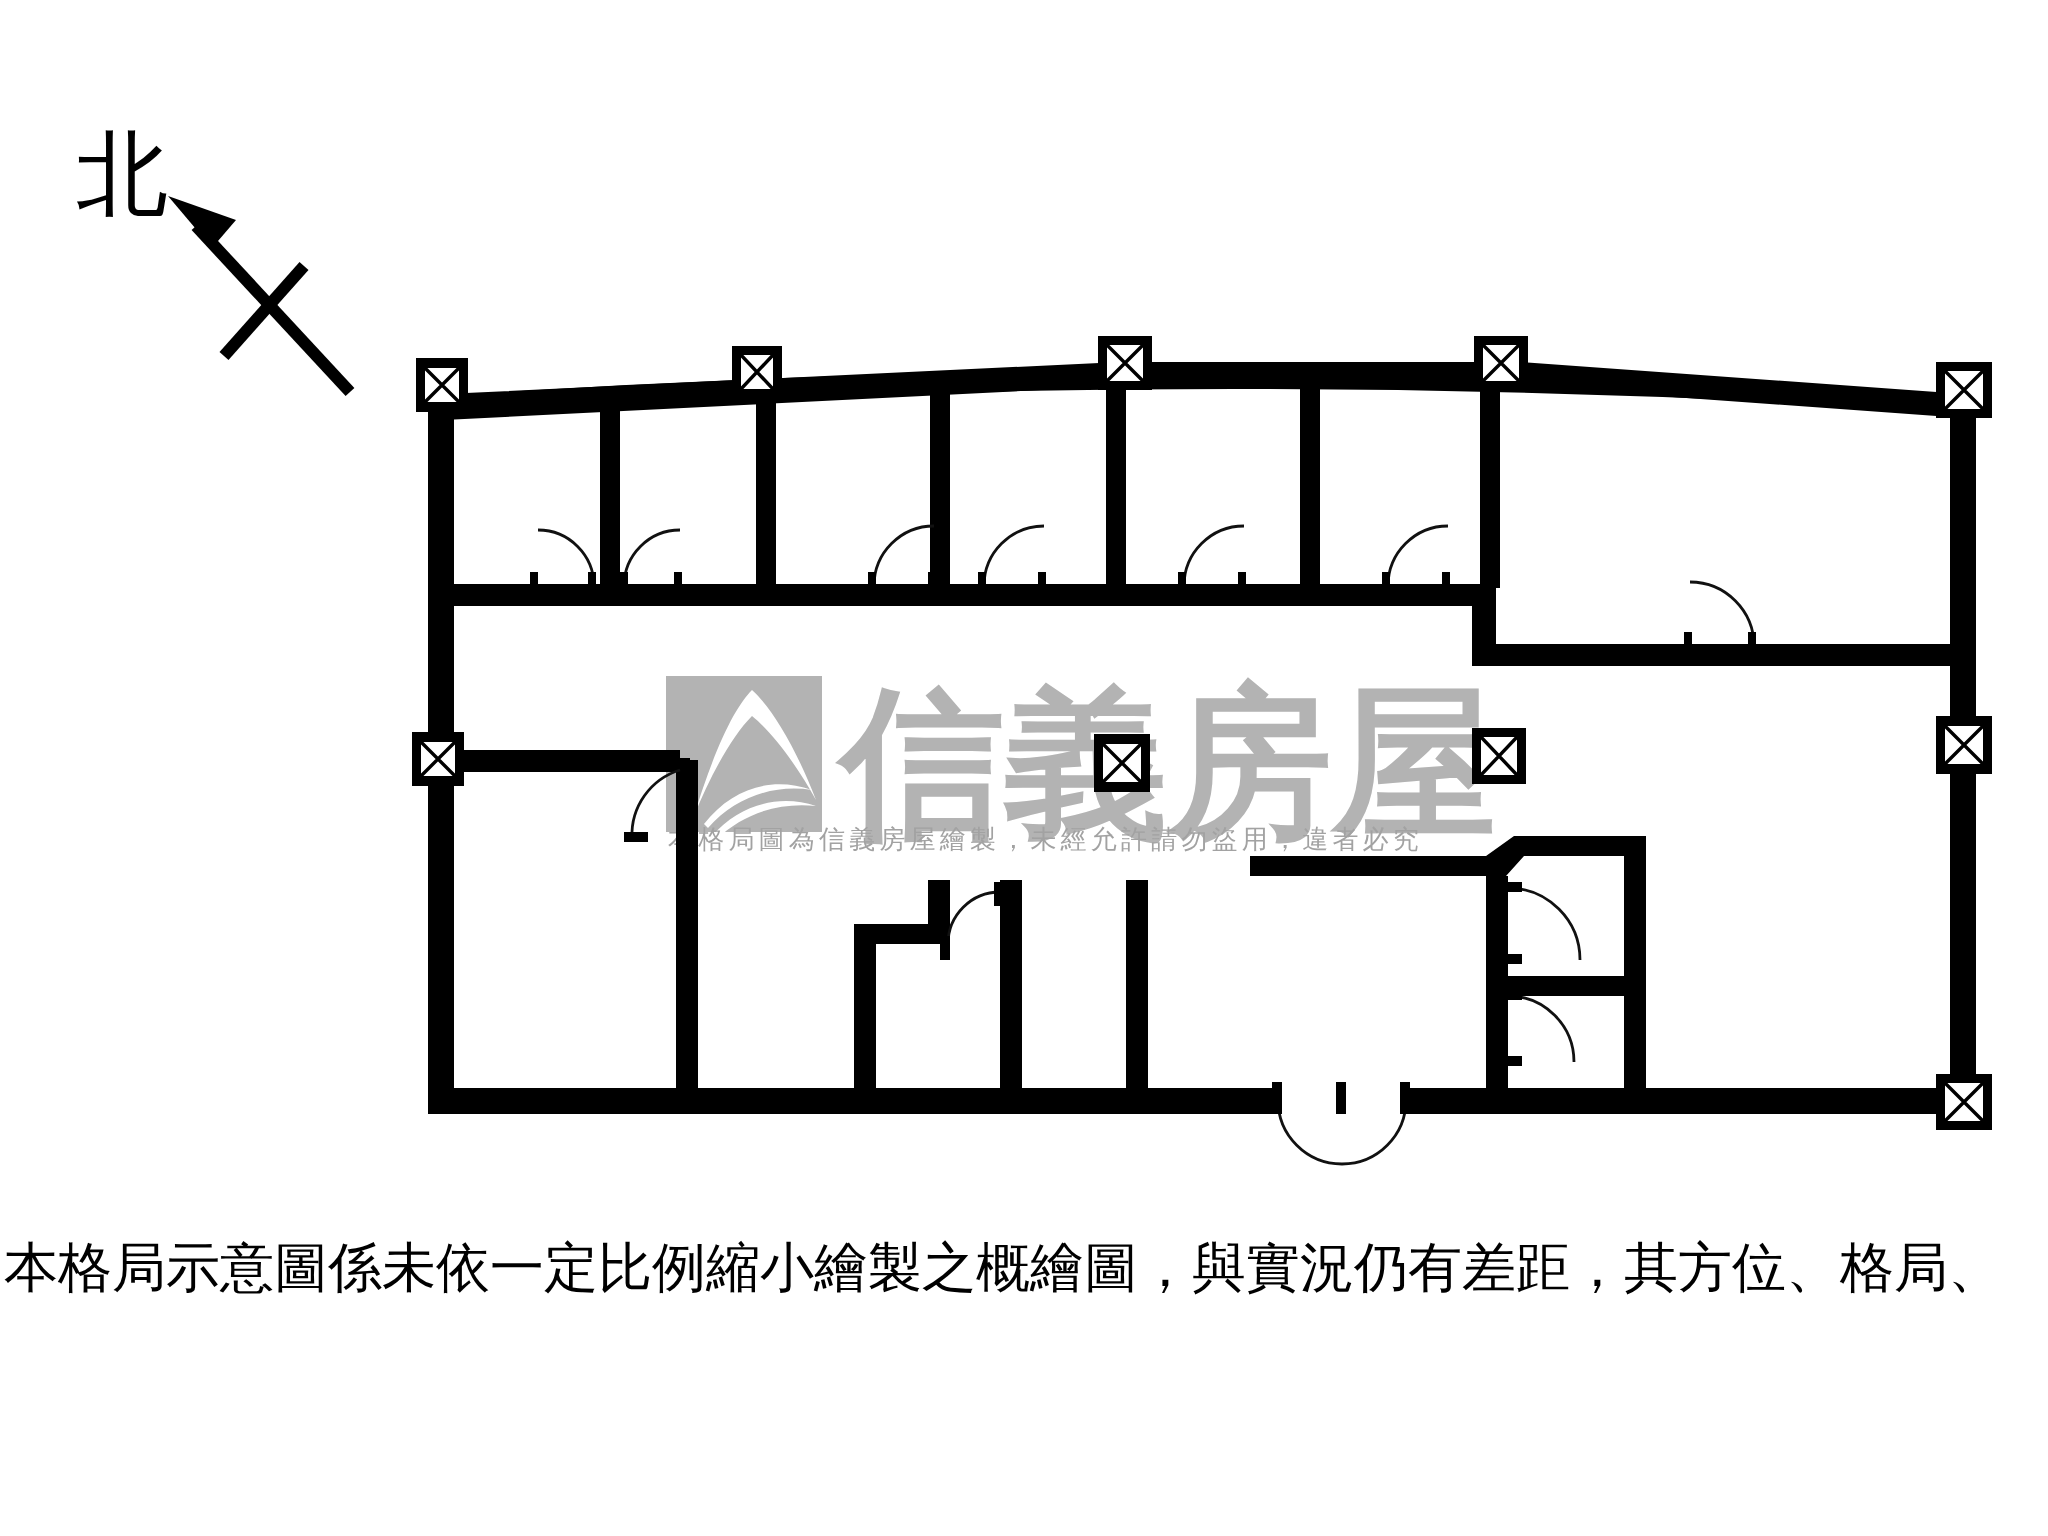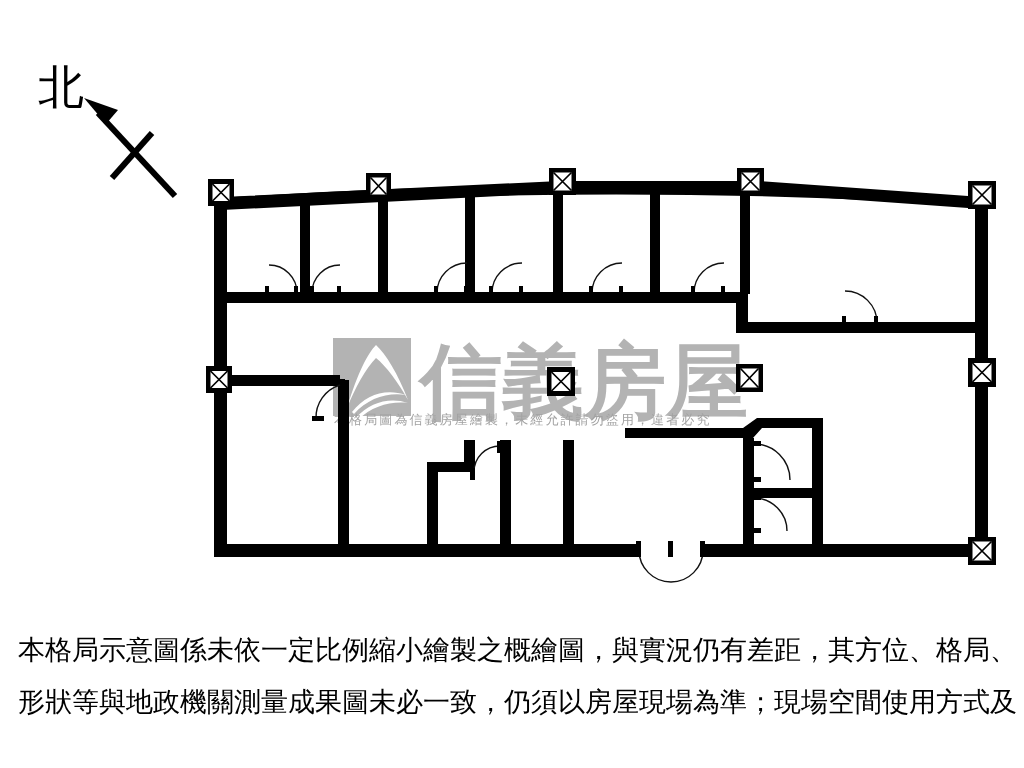--- a/index.html
+++ b/index.html
@@ -36,21 +36,21 @@
   #disclaimer {
     position: absolute;
     left: 0;
     top: 608px;
     width: 1024px;
     height: 160px;
     box-sizing: border-box;
     padding: 8px 2px 0 2px;
   }
   #disclaimer p {
-    margin: 16px;
+    margin: 0;
     font-family: "Liberation Serif", "DejaVu Serif", serif;
     font-size: 27px;
     line-height: 36px;
     letter-spacing: 0px;
     color: #000000;
     white-space: nowrap;
     text-align: left;
   }
   .wm-logo-text {
     font-family: "DejaVu Sans", "Liberation Sans", sans-serif;
@@ -273,16 +273,15 @@
           <rect x="972.5" y="541.5" width="19" height="19" fill="#fff"></rect>
           <path d="M972.5 541.5 L991.5 560.5 M991.5 541.5 L972.5 560.5" stroke="#000" stroke-width="1.7"></path>
         </g>
       </g>
 
     </svg>
   </div>
 
   <div id="disclaimer">
     <p>本格局示意圖係未依一定比例縮小繪製之概繪圖，與實況仍有差距，其方位、格局、</p>
-    <p>形狀等與地政機關測量成果圖未必一致，仍須以房屋現場為準；現場空間使用方式及</p>
   </div>
 
 </div>
 
 </body></html>

